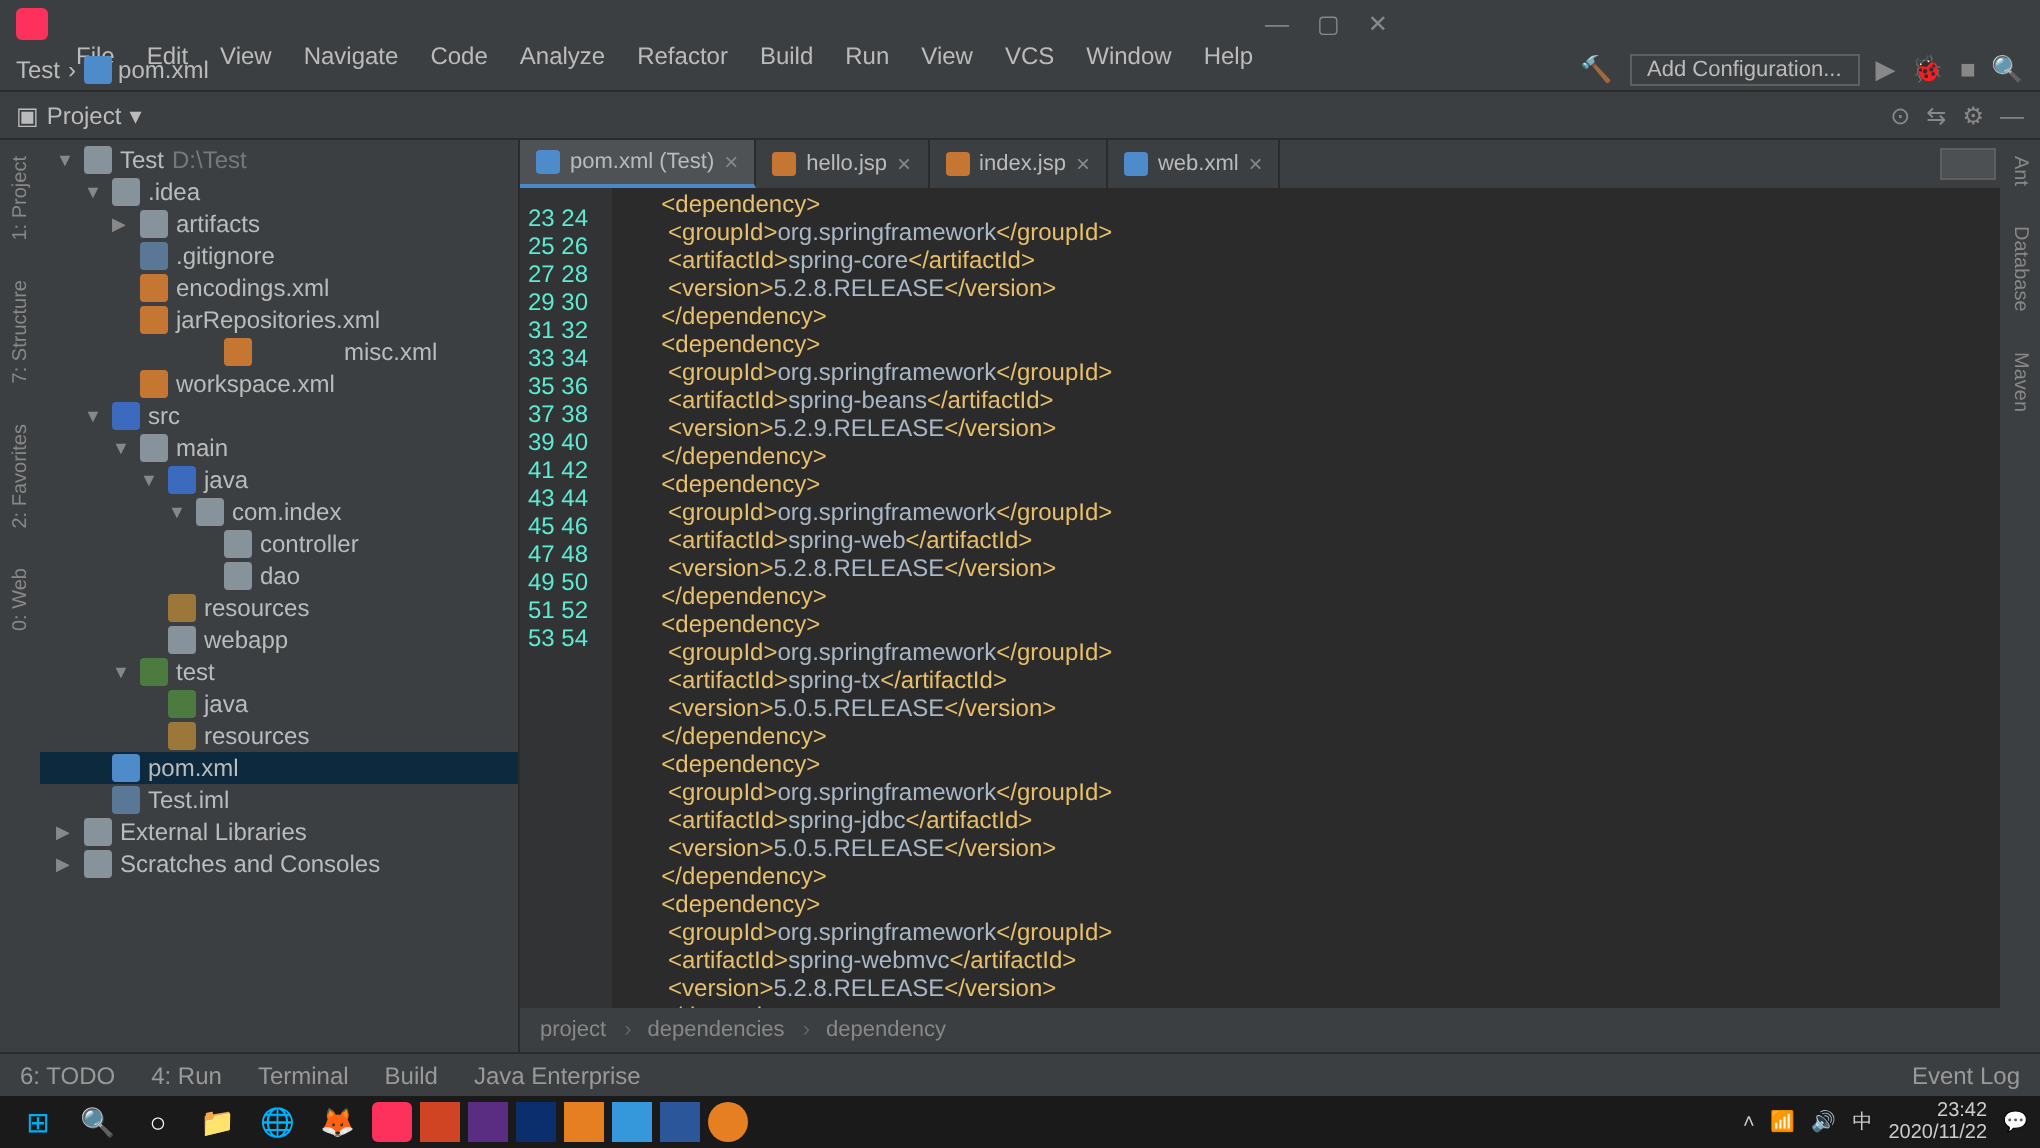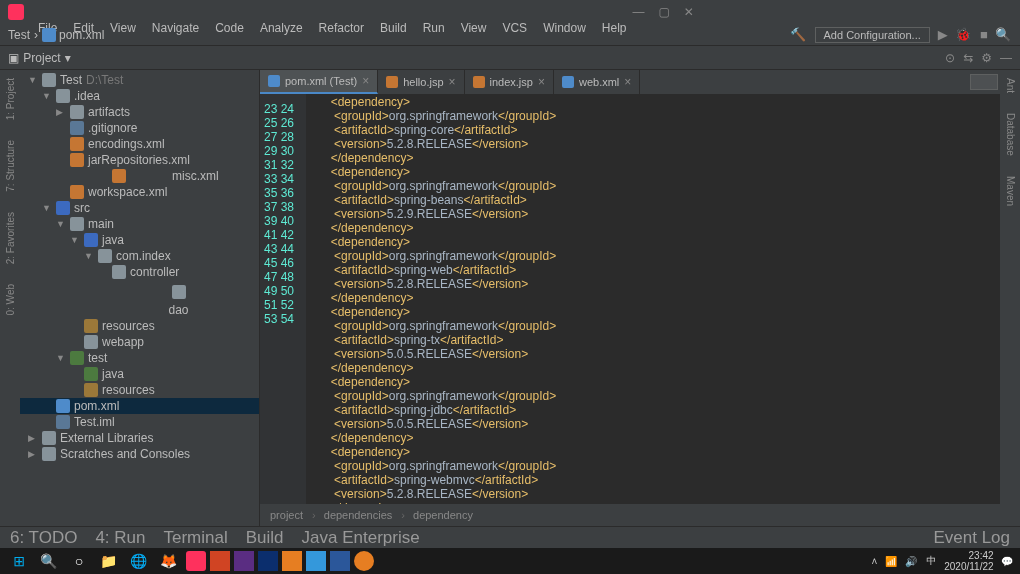--- a/index.html
+++ b/index.html
@@ -64,21 +64,21 @@
 .code { flex: 1; display: flex; font-family: 'Consolas', monospace; font-size: 12px; overflow: hidden; }
 .gutter { width: 46px; background: #313335; text-align: right; padding-right: 12px; color: #5eead4; line-height: 14px; padding-top: 8px; }
 .codebody { flex: 1; padding-left: 8px; line-height: 14px; padding-top: 1px; white-space: pre; }
 .tag { color: #e8bf6a; }
 .txt { color: #a9b7c6; }
 
 .editor-crumb { height: 22px; background: #3c3f41; padding: 2px 10px; color: #888; font-size: 11px; display: flex; gap: 8px; align-items: center; }
 .editor-crumb span:not(:last-child)::after { content: ' ›'; margin-left: 6px; color: #666; }
 
 
-.btmtools { height: 22px; background: #3c3f41; display: flex; align-items: center; padding: 0 10px; gap: 18px; color: #999; font-size: 17px; border-top: 1px solid #2b2b2b; }
+.btmtools { height: 22px; background: #3c3f41; display: flex; align-items: center; padding: 0 10px; gap: 18px; color: #999; font-size: 12px; border-top: 1px solid #2b2b2b; }
 .btmtools-right { margin-left: auto; }
 
 .statusbar { height: 22px; background: #3c3f41; display: flex; align-items: center; justify-content: flex-end; padding: 0 10px; gap: 14px; color: #999; font-size: 11px; }
 
 
 .taskbar { position: absolute; bottom: 0; left: 0; right: 0; height: 26px; background: #1a1a1a; display: flex; align-items: center; padding: 0 6px; }
 .task-icon { width: 26px; height: 22px; margin-right: 4px; display: flex; align-items: center; justify-content: center; color: #fff; font-size: 14px; }
 .task-icon.win { color: #00adef; }
 .task-right { margin-left: auto; display: flex; align-items: center; gap: 8px; color: #ccc; font-size: 10px; }
 .clock { text-align: right; line-height: 11px; }
@@ -209,21 +209,21 @@
       <div class="tree-item" style="padding-left: 64px;">
         <span class="chev">▼</span>
         <span class="ticon folder"></span>
         <span>com.index</span>
       </div>
       <div class="tree-item" style="padding-left: 78px;">
         <span class="chev"></span>
         <span class="ticon folder"></span>
         <span>controller</span>
       </div>
-      <div class="tree-item" style="padding-left: 78px; flex-direction: column;">
+      <div class="tree-item" style="padding-left: 78px;">
         <span class="chev"></span>
         <span class="ticon folder"></span>
         <span>dao</span>
       </div>
       <div class="tree-item" style="padding-left: 50px;">
         <span class="chev"></span>
         <span class="ticon folder-res"></span>
         <span>resources</span>
       </div>
       <div class="tree-item" style="padding-left: 50px;">

